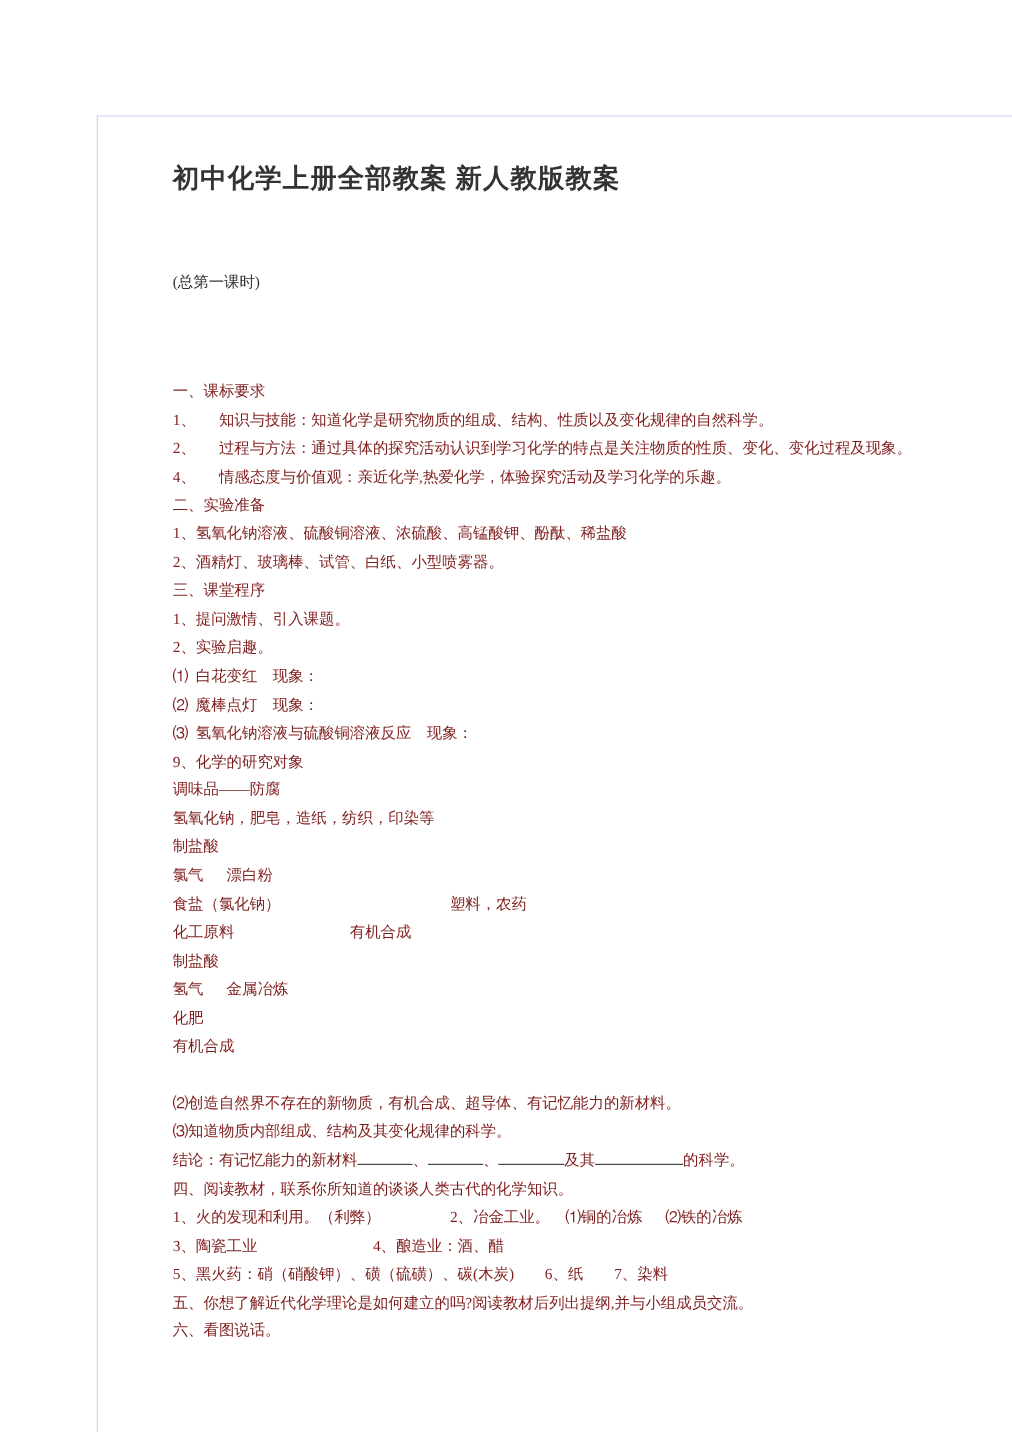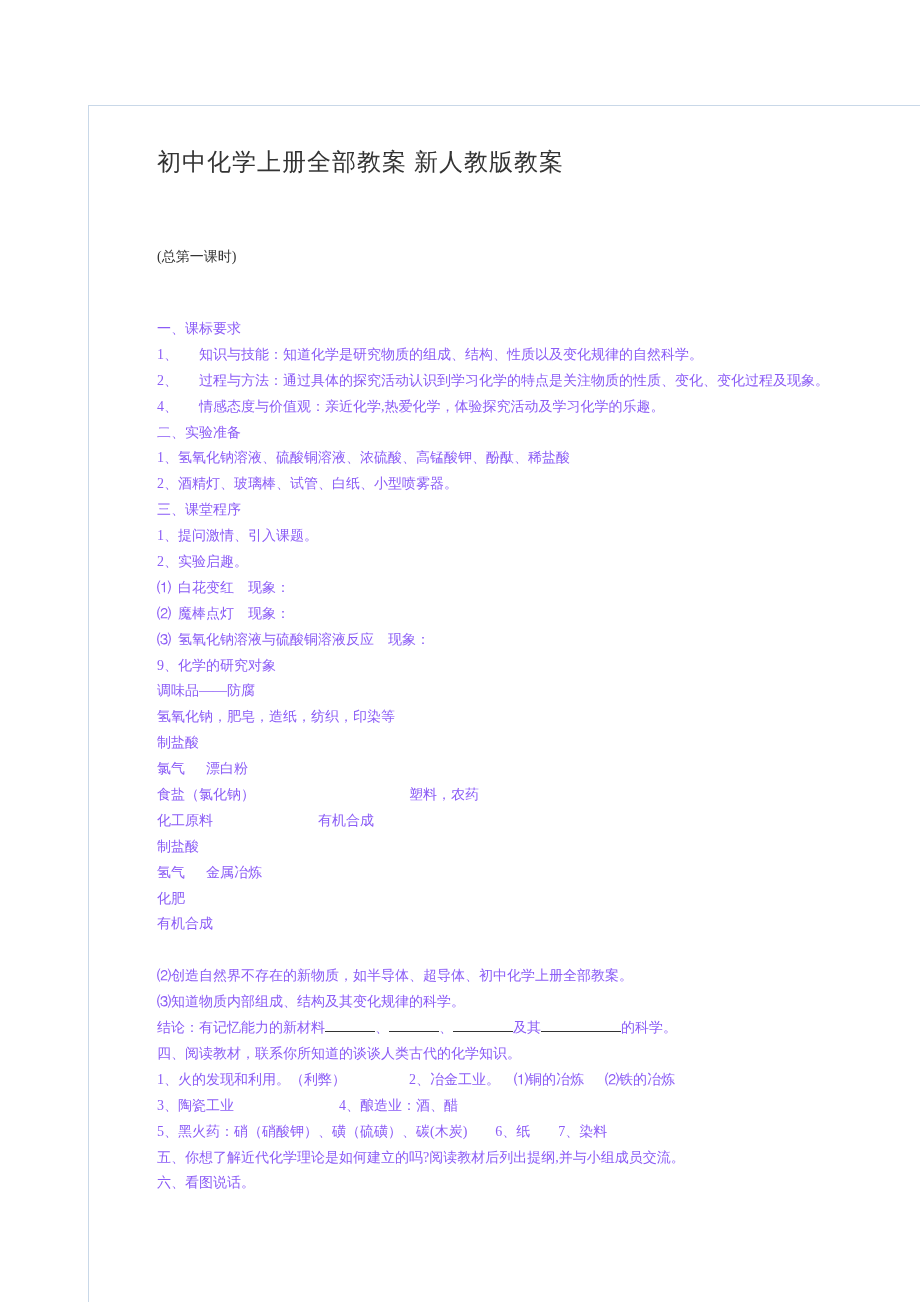--- a/index.html
+++ b/index.html
@@ -16,33 +16,33 @@
     left: 88px;
     right: 0;
     bottom: 0;
     border-top: 1px solid #c9d8e8;
     border-left: 1px solid #c9d8e8;
     padding: 40px 10px 20px 68px;
   }
   .title {
     font-size: 24px;
     color: #333333;
-    font-weight: normal;
+    font-weight: bold;
     letter-spacing: 1px;
     margin-bottom: 70px;
     font-family: "SimSun", serif;
   }
   .subtitle {
     font-size: 14px;
     color: #333333;
-    margin-bottom: 50px;
+    margin-bottom: 78px;
   }
   .line {
     font-size: 14px;
-    color: #8b5cf6;
+    color: #7f1d1d;
     line-height: 1.85;
     white-space: pre;
   }
   .blank {
     display: inline-block;
     border-bottom: 1px solid #333;
     min-width: 50px;
     height: 1em;
     vertical-align: baseline;
   }
@@ -80,21 +80,21 @@
     <div class="line">氢氧化钠，肥皂，造纸，纺织，印染等</div>
     <div class="line">制盐酸</div>
     <div class="line">氯气      漂白粉</div>
     <div class="line"><span>食盐（氯化钠）</span>                                            <span>塑料，农药</span></div>
     <div class="line"><span>化工原料</span>                              <span>有机合成</span></div>
     <div class="line">制盐酸</div>
     <div class="line">氢气      金属冶炼</div>
     <div class="line">化肥</div>
     <div class="line">有机合成</div>
     <div class="line" style="height:1.85em;"></div>
-    <div class="line">⑵创造自然界不存在的新物质，如半导体、超导体、初中化学上册全部教案。</div>
+    <div class="line">⑵创造自然界不存在的新物质，有机合成、超导体、有记忆能力的新材料。</div>
     <div class="line">⑶知道物质内部组成、结构及其变化规律的科学。</div>
     <div class="line"><span>结论：有记忆能力的新材料</span><span class="blank"></span><span>、</span><span class="blank"></span><span>、</span><span class="blank" style="min-width:60px"></span><span>及其</span><span class="blank" style="min-width:80px"></span><span>的科学。</span></div>
     <div class="line">四、阅读教材，联系你所知道的谈谈人类古代的化学知识。</div>
     <div class="line">1、火的发现和利用。（利弊）                  2、冶金工业。    ⑴铜的冶炼      ⑵铁的冶炼</div>
     <div class="line">3、陶瓷工业                              4、酿造业：酒、醋</div>
     <div class="line">5、黑火药：硝（硝酸钾）、磺（硫磺）、碳(木炭)        6、纸        7、染料</div>
     <div class="line">五、你想了解近代化学理论是如何建立的吗?阅读教材后列出提纲,并与小组成员交流。</div>
     <div class="line">六、看图说话。</div>
   </div>
 

